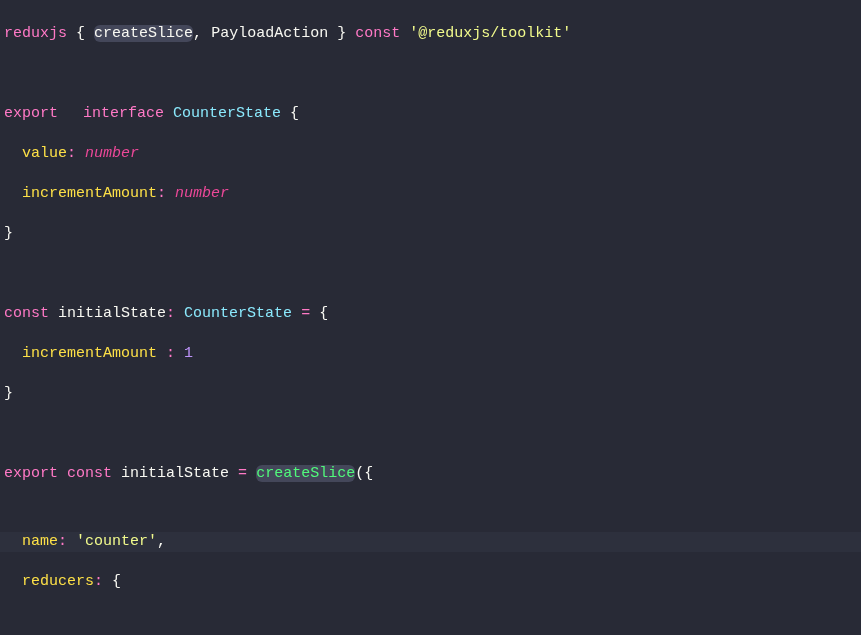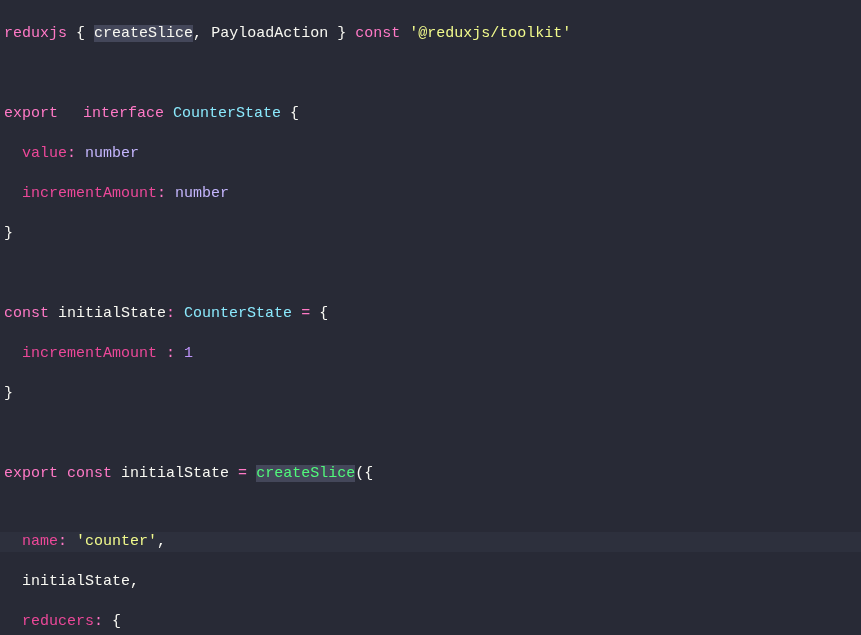--- a/index.html
+++ b/index.html
@@ -34,45 +34,44 @@
     .kw-interface { color: #ff79c6; margin-left: 16px; }
     .kw-const { color: #ff79c6; }
     .kw-from { color: #ff79c6; }
     .brace { color: #f8f8f2; }
     .paren { color: #f8f8f2; }
     .comma { color: #f8f8f2; }
     .colon { color: #ff79c6; }
     .equals { color: #ff79c6; }
     .ident { color: #f8f8f2; }
     .class-name { color: #8be9fd; }
-    .type-name { color: #c4b5fd; }
+    .type-name { color: #ec4899; font-style: italic; }
     .string { color: #f1fa8c; }
     .number-lit { color: #bd93f9; }
     .func-call { color: #50fa7b; }
-    .prop-key { color: #ec4899; text-align: center; }
-    .selected { background: #44475a; }
+    .prop-key { color: #fde047; text-align: center; }
+    .selected { background: #44475a; border-radius: 6px; }
   </style>
 </head>
 <body>
 
 <div class="code-editor">
 <div class="line"><span class="kw-import">reduxjs</span> <span class="brace">{</span> <span class="ident selected">createSlice</span><span class="comma">,</span> <span class="ident">PayloadAction</span> <span class="brace">}</span> <span class="kw-from">const</span> <span class="string">'@reduxjs/toolkit'</span></div>
 <div class="line"></div>
 <div class="line"><span class="kw-export">export</span> <span class="kw-interface">interface</span> <span class="class-name">CounterState</span> <span class="brace">{</span></div>
 <div class="line">  <span class="prop-key">value</span><span class="colon">:</span> <span class="type-name">number</span></div>
 <div class="line">  <span class="prop-key">incrementAmount</span><span class="colon">:</span> <span class="type-name">number</span></div>
 <div class="line"><span class="brace">}</span></div>
 <div class="line"></div>
 <div class="line"><span class="kw-const">const</span> <span class="ident">initialState</span><span class="colon">:</span> <span class="class-name">CounterState</span> <span class="equals">=</span> <span class="brace">{</span></div>
 <div class="line">  <span class="prop-key">incrementAmount</span> <span class="colon">:</span> <span class="number-lit">1</span></div>
 <div class="line"><span class="brace">}</span></div>
 <div class="line"></div>
 <div class="line"><span class="kw-export">export</span> <span class="kw-const">const</span> <span class="ident">initialState</span> <span class="equals">=</span> <span class="func-call selected">createSlice</span><span class="paren">(</span><span class="brace">{</span></div>
 <div class="line highlighted-line">  <span class="prop-key">name</span><span class="colon">:</span> <span class="string">'counter'</span><span class="comma">,</span></div>
-<div class="line">  <span class="ident">initialState</span><span class="comma">,</span></div>
 <div class="line">  <span class="prop-key">reducers</span><span class="colon">:</span> <span class="brace">{</span></div>
 
 
 
 
 
 
 
 
 

